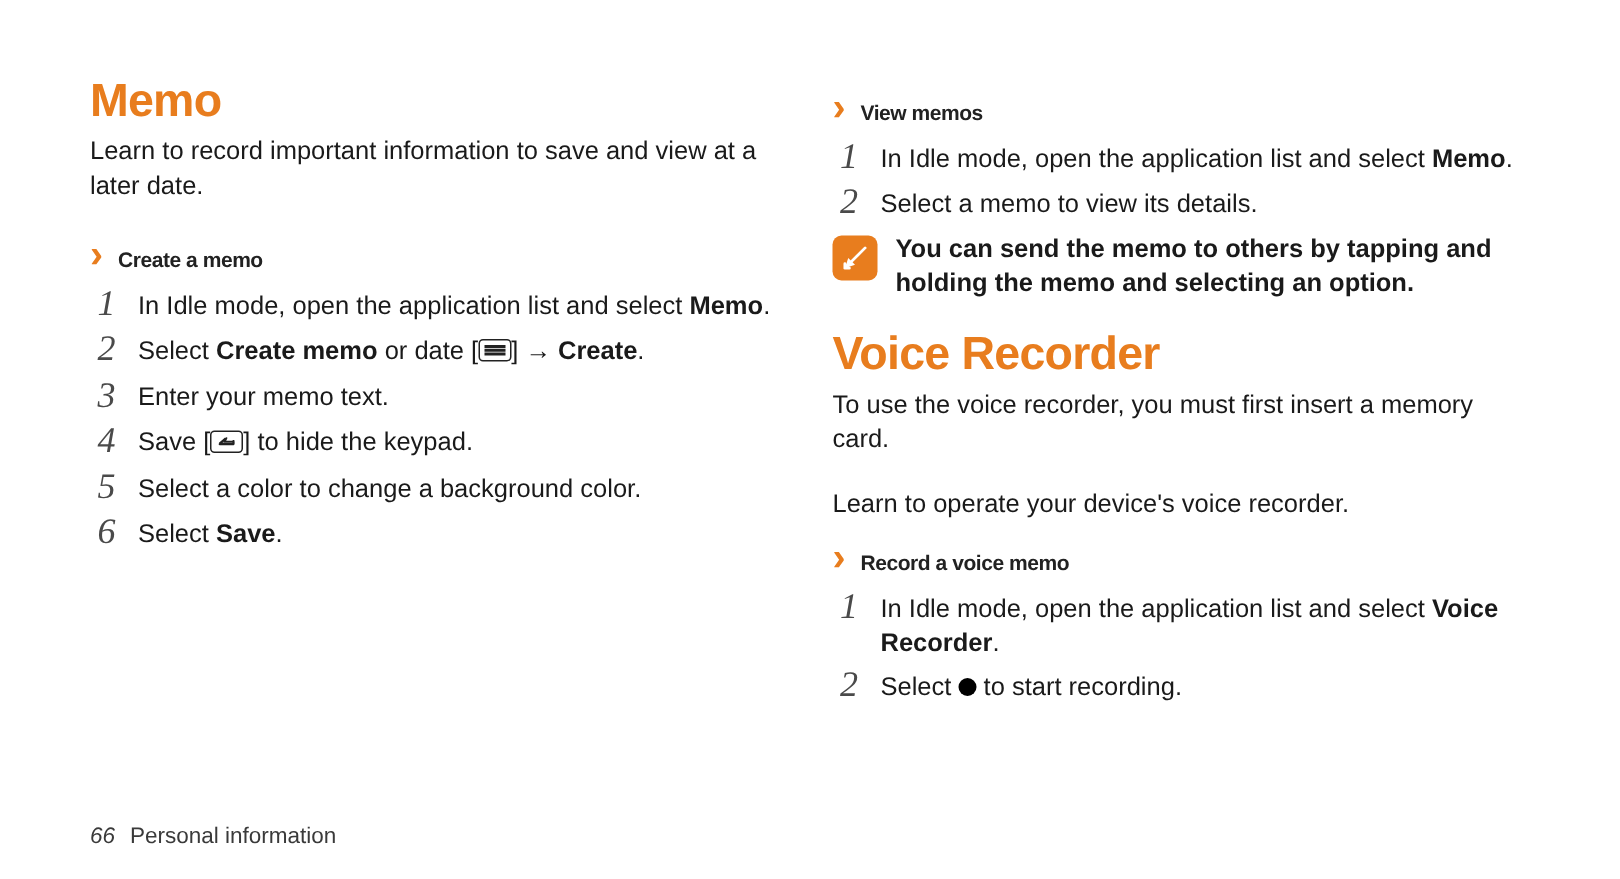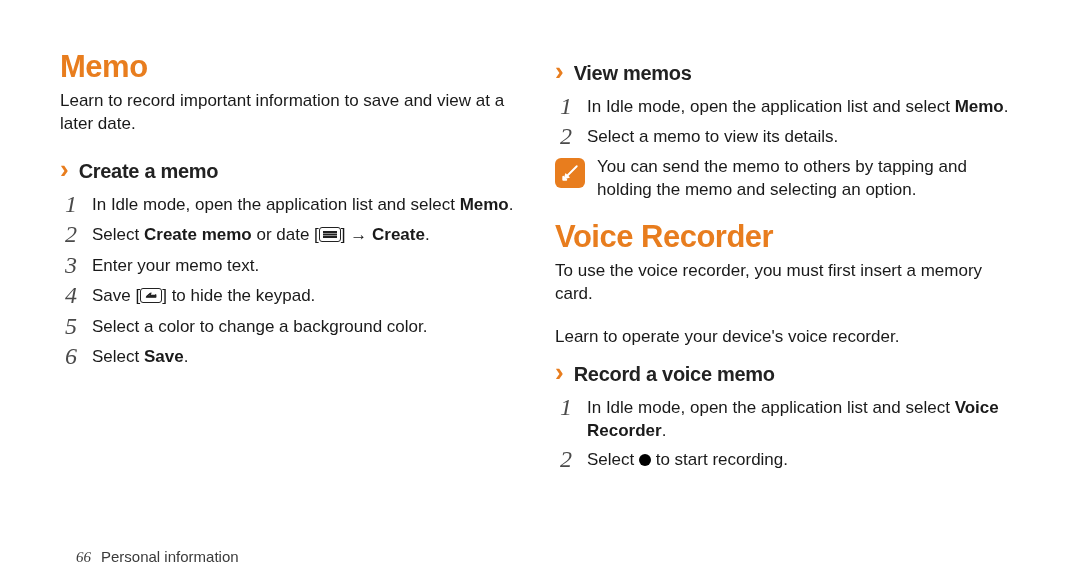--- a/index.html
+++ b/index.html
@@ -47,21 +47,21 @@
     gap: 10px;
     margin: 10px 0 6px 0;
   }
   .sub .chev {
     color: #e87d1e;
     font-size: 26px;
     font-weight: 800;
     line-height: 1;
   }
   .sub .label {
-    font-size: 20px;
+    font-size: 14px;
     font-weight: 700;
     color: #222;
     letter-spacing: -0.3px;
   }
 
   .steps {
     margin: 0;
     padding: 0;
     list-style: none;
   }
@@ -120,20 +120,21 @@
     vertical-align: middle;
     position: relative;
     top: -1px;
   }
 
   .note {
     display: flex;
     align-items: flex-start;
     gap: 12px;
     margin: 4px 0 18px 0;
+    font-weight: bold;
   }
   .note-icon {
     flex: 0 0 30px;
     width: 30px;
     height: 30px;
     background: #e87d1e;
     border-radius: 6px;
     display: flex;
     align-items: center;
     justify-content: center;
@@ -149,21 +150,21 @@
   .footer {
     position: absolute;
     left: 60px;
     bottom: 20px;
     display: flex;
     align-items: baseline;
     gap: 10px;
     font-size: 15px;
     color: #3a3a3a;
   }
-  .footer .pnum { font-style: italic; font-family: Liberation Serif, serif; margin-left: 16px; }
+  .footer .pnum { font-style: italic; font-family: Liberation Sans, sans-serif; }
   .footer .ptxt { }
 
   .col-right .sub:first-child { margin-top: 8px; }
 </style>
 </head>
 <body>
 
 <div class="page">
 
   <div class="col">

